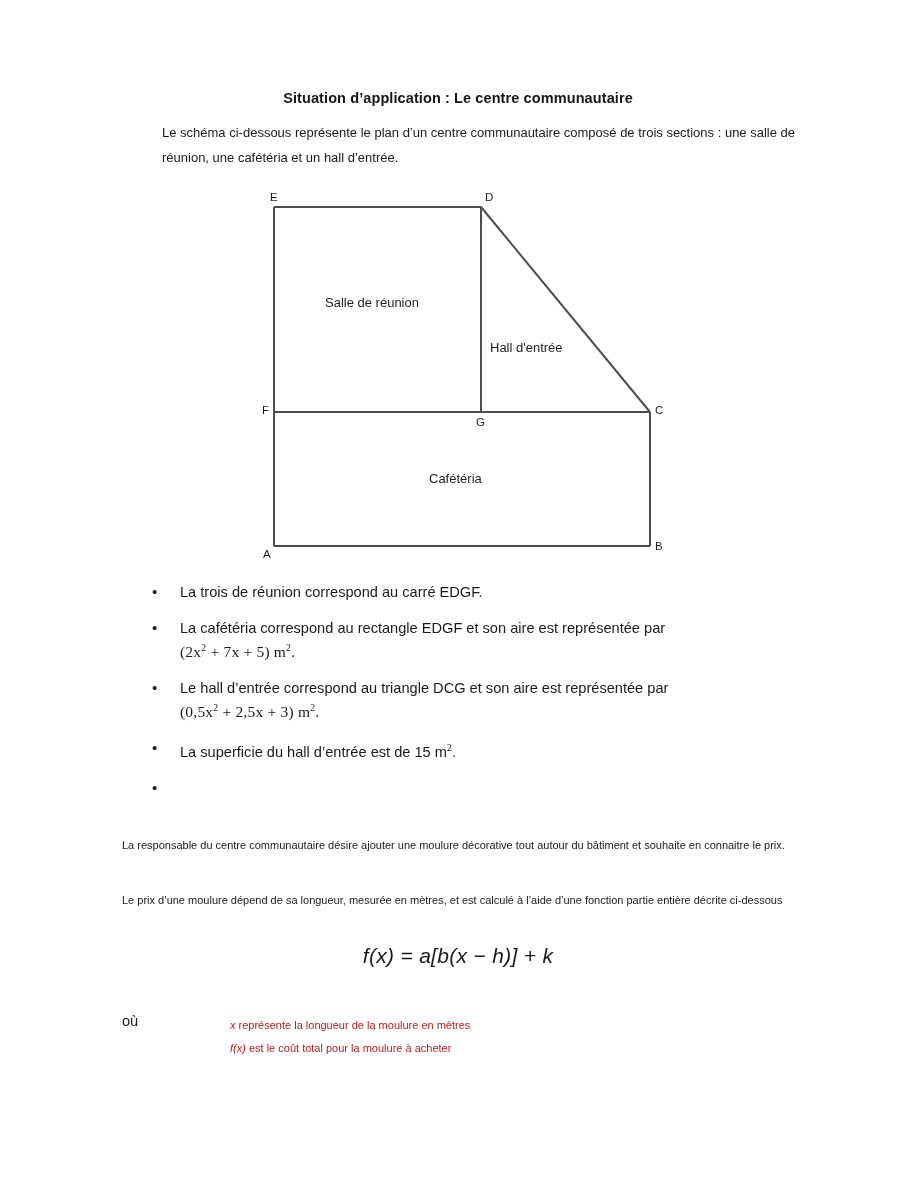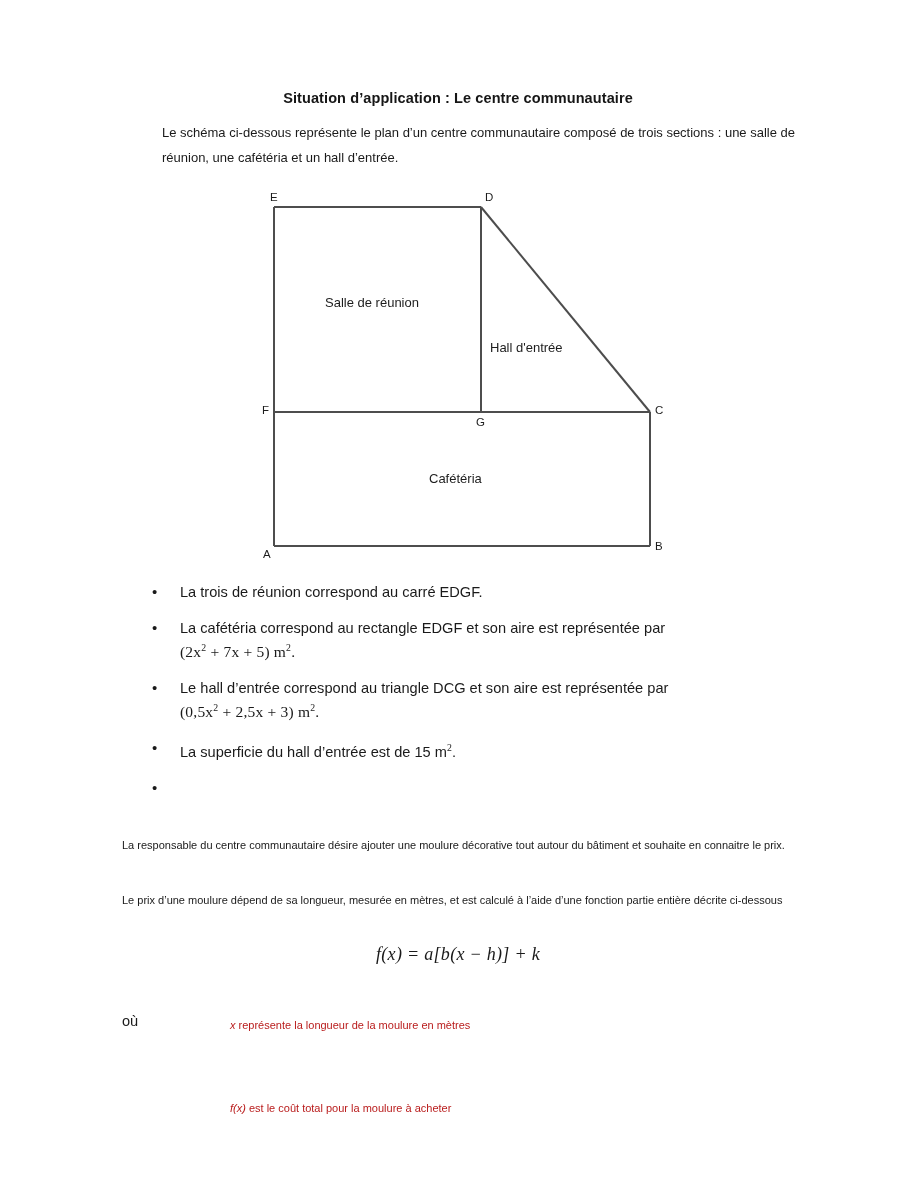--- a/index.html
+++ b/index.html
@@ -124,44 +124,44 @@
   .para-a { top: 833px; }
   .para-b { top: 888px; }
 
   
   .formula {
     position: absolute;
     left: 0;
     right: 0;
     top: 944px;
     text-align: center;
-    font-family: Liberation Serif, serif;
+    font-family: Liberation Sans, sans-serif;
     font-style: italic;
-    font-size: 18px;
+    font-size: 21px;
     color: #1a1a1a;
     letter-spacing: 0.3px;
   }
 
   
   .where-label {
     position: absolute;
     left: 122px;
     top: 1013px;
     font-size: 14.6px;
     color: #1a1a1a;
   }
   .where-def {
     position: absolute;
     left: 230px;
     font-size: 11px;
     line-height: 24px;
     color: #b91c1c;
   }
   .where-def-1 { top: 1013px; }
-  .where-def-2 { top: 1096px; text-align: right; }
+  .where-def-2 { top: 1036px; text-align: right; }
   .ital { font-style: italic; }
 </style>
 </head>
 <body>
 
 <div class="page">
 
   <div class="doc-title">Situation d’application : Le centre communautaire</div>
 
   <div class="intro">Le schéma ci-dessous représente le plan d’un centre communautaire composé de trois sections : une salle de réunion, une cafétéria et un hall d’entrée.</div>

